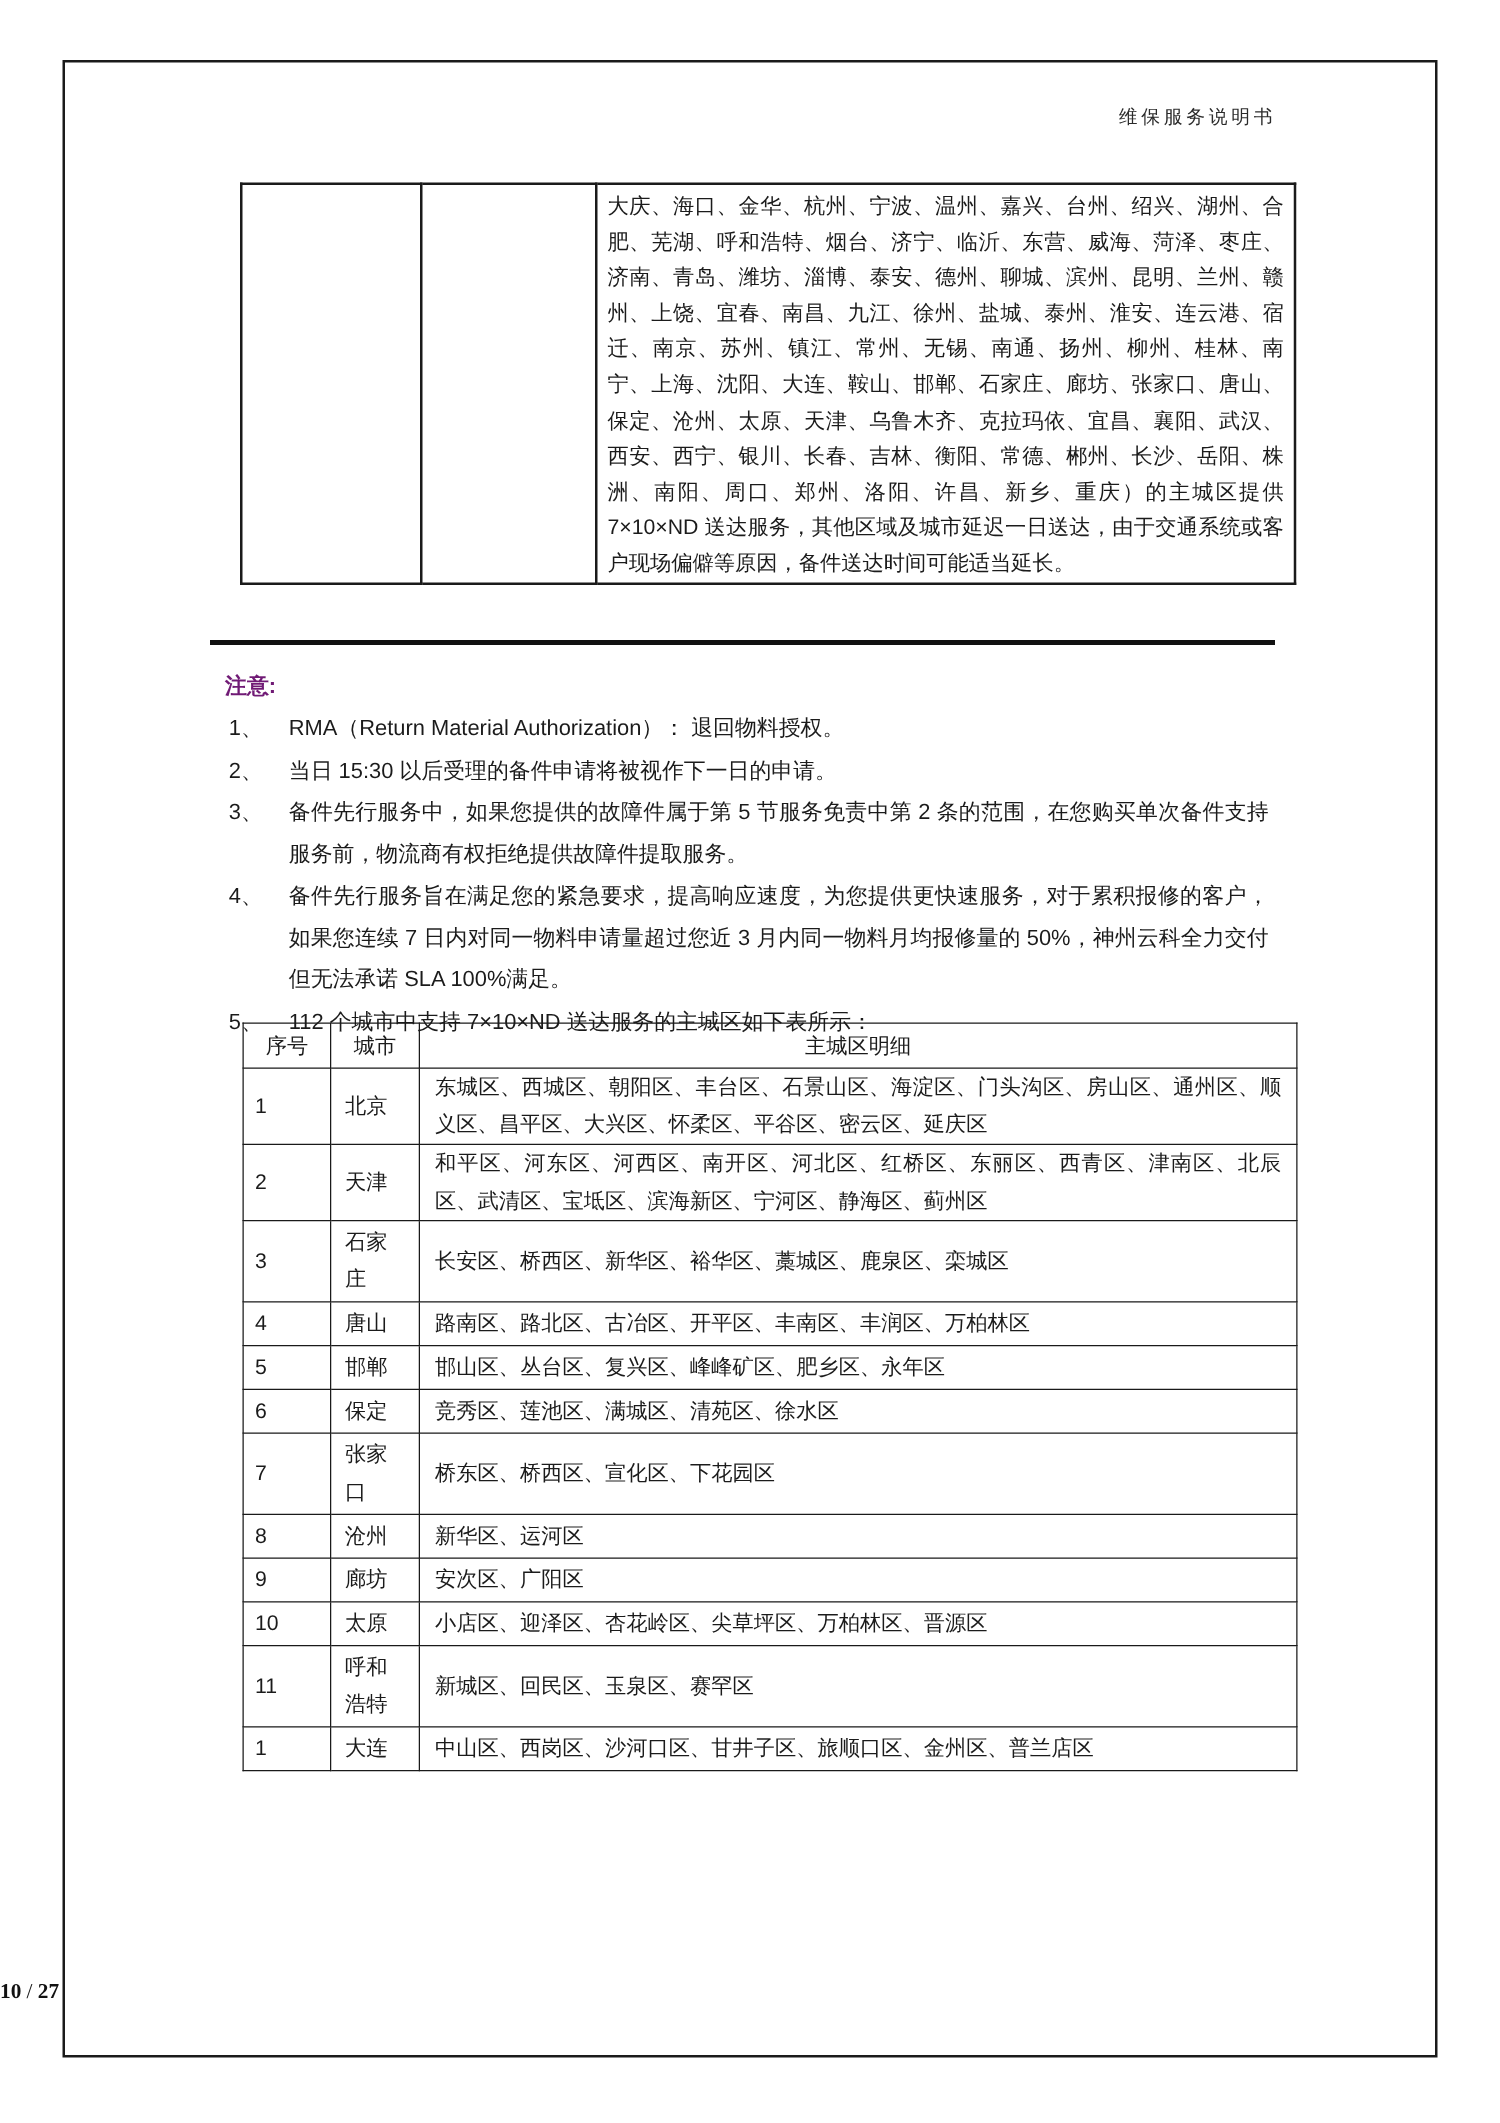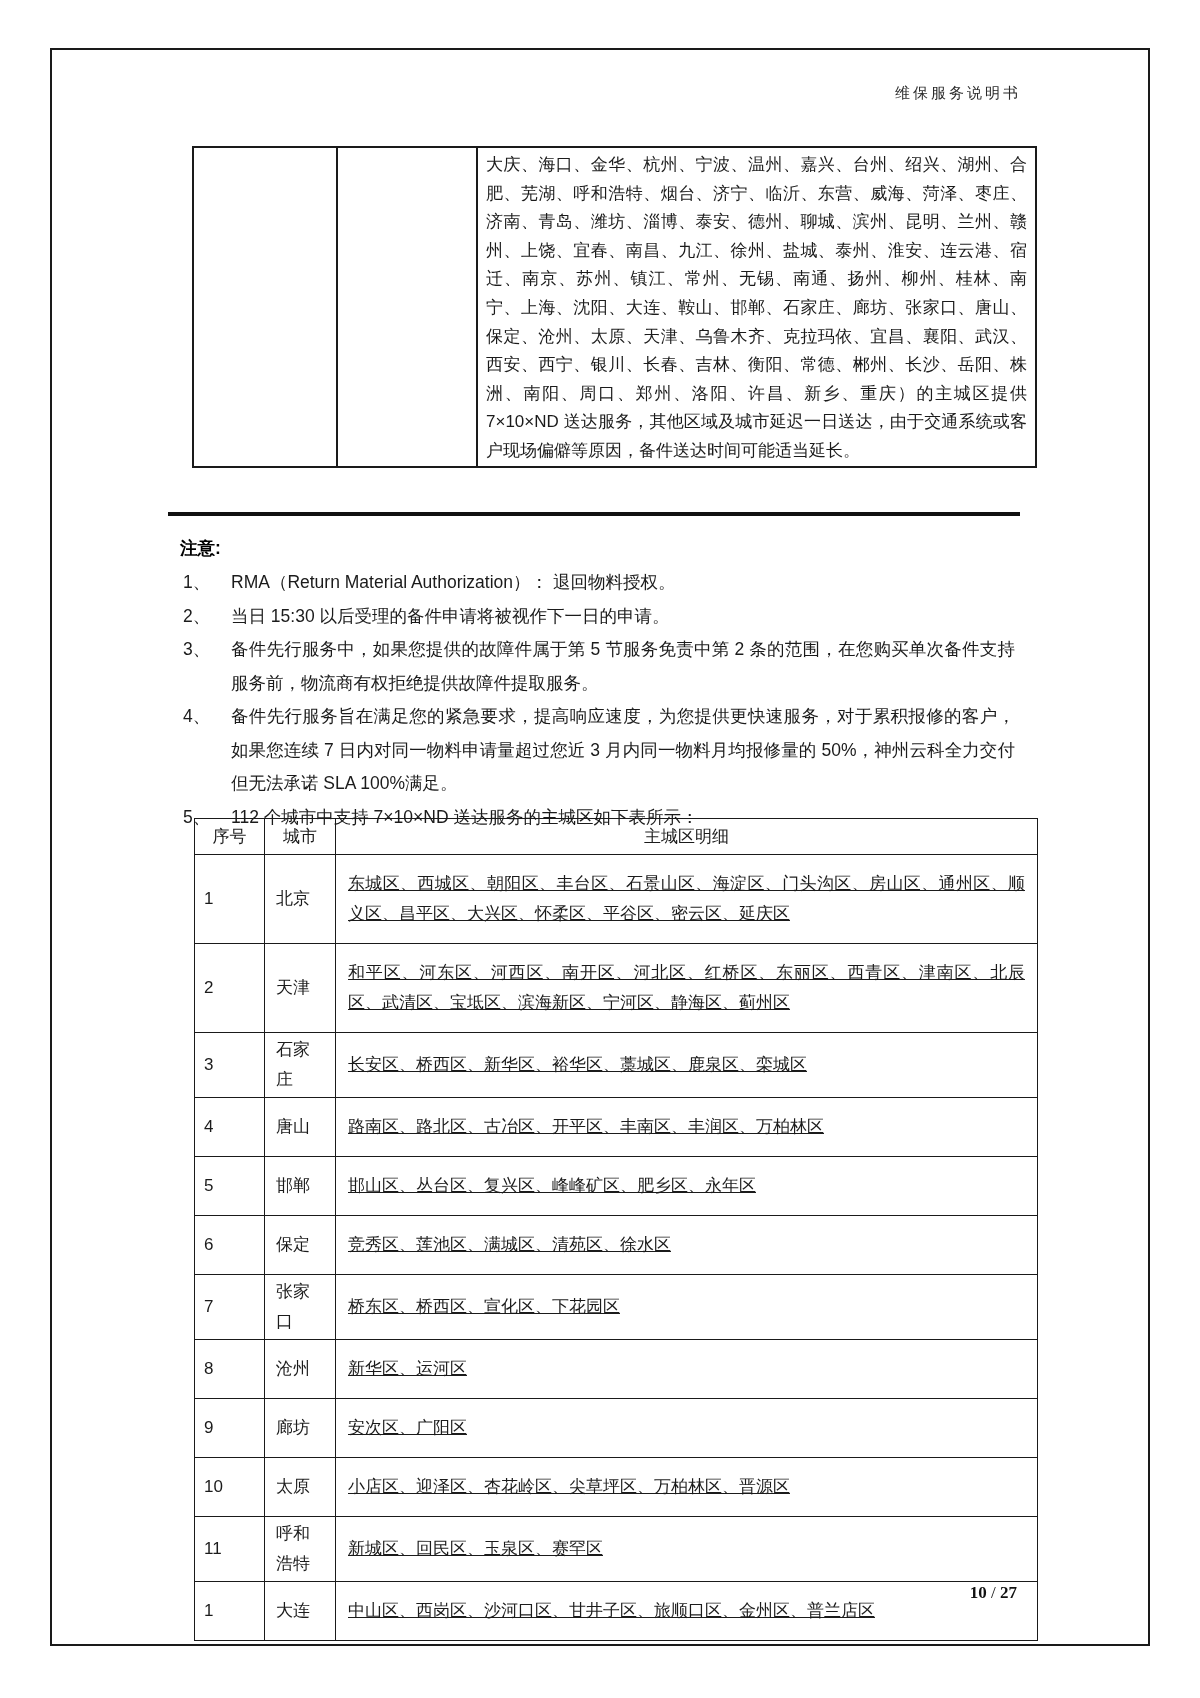--- a/index.html
+++ b/index.html
@@ -26,46 +26,46 @@
   }
   .top-table .cell-text{
     font-size:17px;line-height:28.6px;text-align:justify;
     padding:3px 8px 0 8px;height:316px;margin-top:16px;
   }
   .thick-rule{
     position:absolute;left:168px;top:512px;width:852px;height:4px;background:#111;
   }
   
   .notes-heading{
-    position:absolute;left:180px;top:536px;font-size:17.5px;font-weight:bold;color:#000000;
+    position:absolute;left:180px;top:536px;font-size:17.5px;font-weight:bold;color:#701a75;
   }
   .notes-list{
     position:absolute;left:183px;top:566px;width:832px;
   }
   .note-item{display:flex;align-items:flex-start;font-size:17.5px;line-height:33.5px;color:#1b1b1b;}
   .note-num{width:48px;flex:0 0 48px;}
   .note-text{flex:1;text-align:justify;}
   
   .city-table{
     position:absolute;left:194px;top:818px;width:844px;
     border-collapse:collapse;table-layout:fixed;
   }
   .city-table th,.city-table td{
     border:1.5px solid #1a1a1a;box-sizing:border-box;
     font-size:17px;font-weight:normal;color:#1b1b1b;
   }
   .city-table th{height:36px;padding:0 4px;}
   .city-table td{line-height:30px;padding:2px 11px;vertical-align:middle;}
   .city-table td.num{padding-left:9px;}
   .city-table td.city{padding:2px 11px;}
-  .city-table td.districts{padding:14px 12px;text-align:justify;text-decoration:underline;}
+  .city-table td.districts{padding:0 12px;text-align:justify;}
   .city-table tr.single td{height:35px;}
   
   .footer{
-    position:absolute;left:0;top:1583px;width:1017px;text-align:right;
+    position:absolute;left:0;top:1583px;width:1017px;text-align:left;
     font-family:"Liberation Serif","DejaVu Serif",serif;font-size:17px;color:#111;
   }
   .footer b{font-weight:bold;}
 </style>
 </head>
 <body>
 
 <div class="page-border"></div>
 
 <div class="doc-header">维保服务说明书</div>

